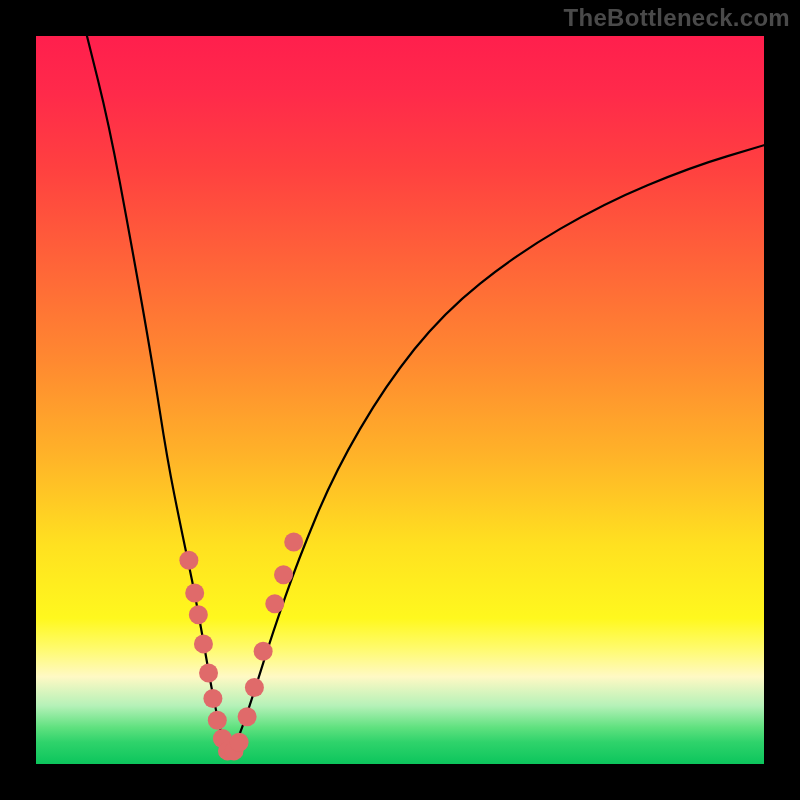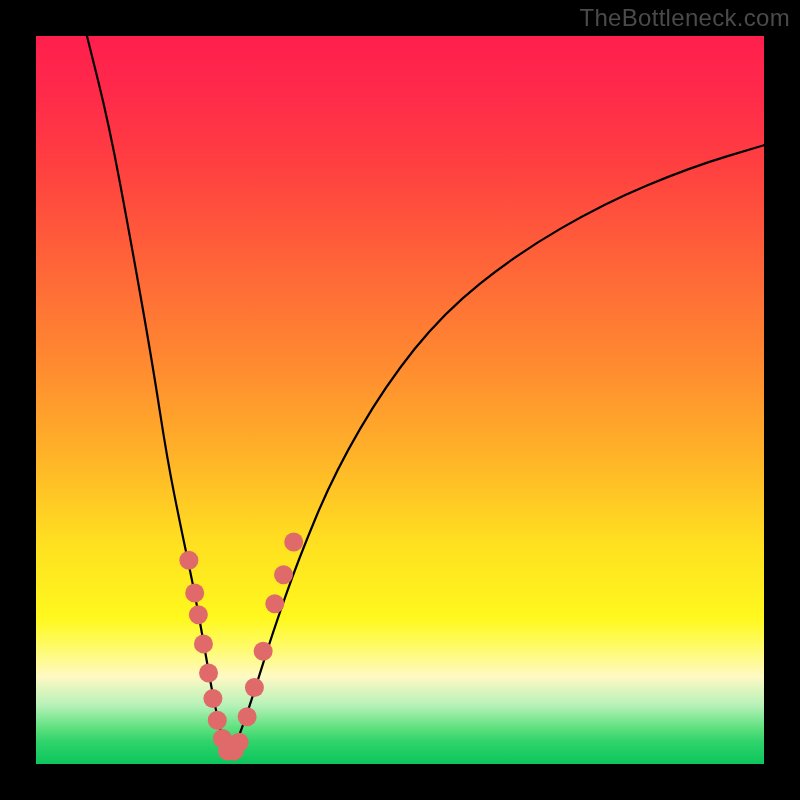--- a/index.html
+++ b/index.html
@@ -42,21 +42,21 @@
       #2fd36b 97%,
       #0cc55c 100%
     );
   }
   .watermark {
     position: absolute;
     top: 4px;
     right: 10px;
     color: #4a4a4a;
     font-size: 24px;
-    font-weight: 400;
+    font-weight: 700;
     letter-spacing: 0.3px;
   }
   svg.curve {
     position: absolute;
     left: 0;
     top: 0;
     width: 728px;
     height: 728px;
   }
   .curve path {

